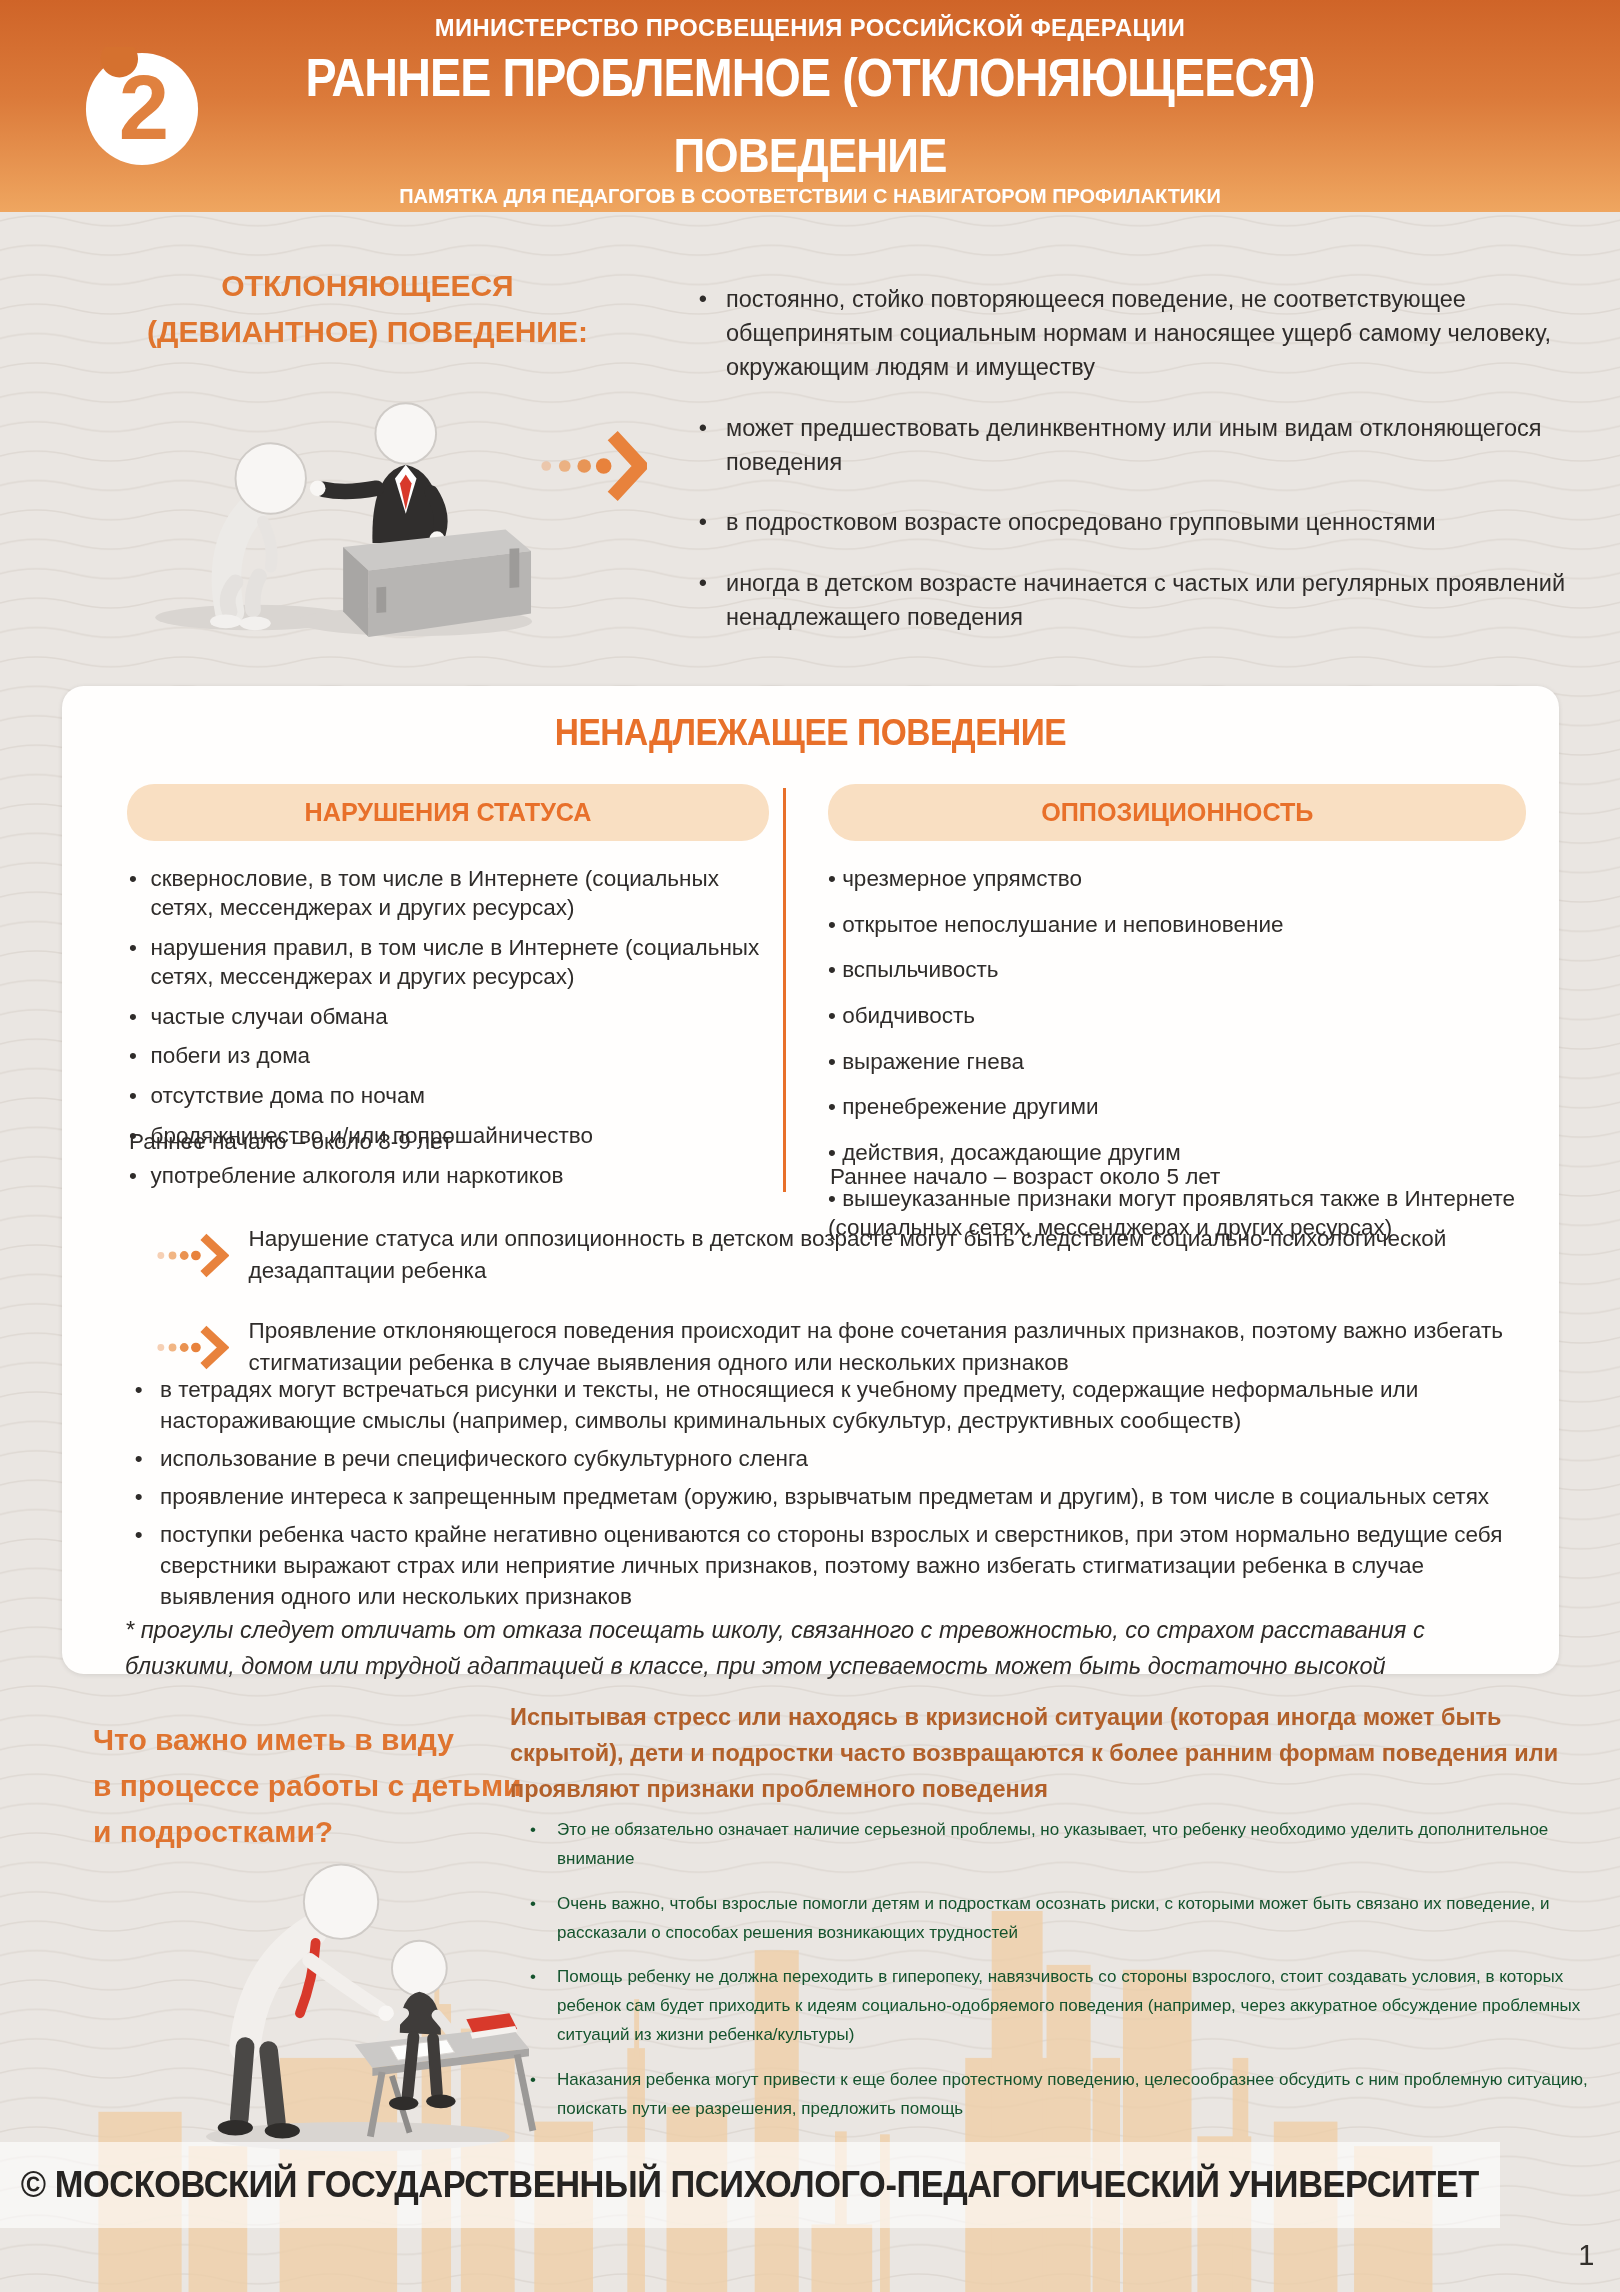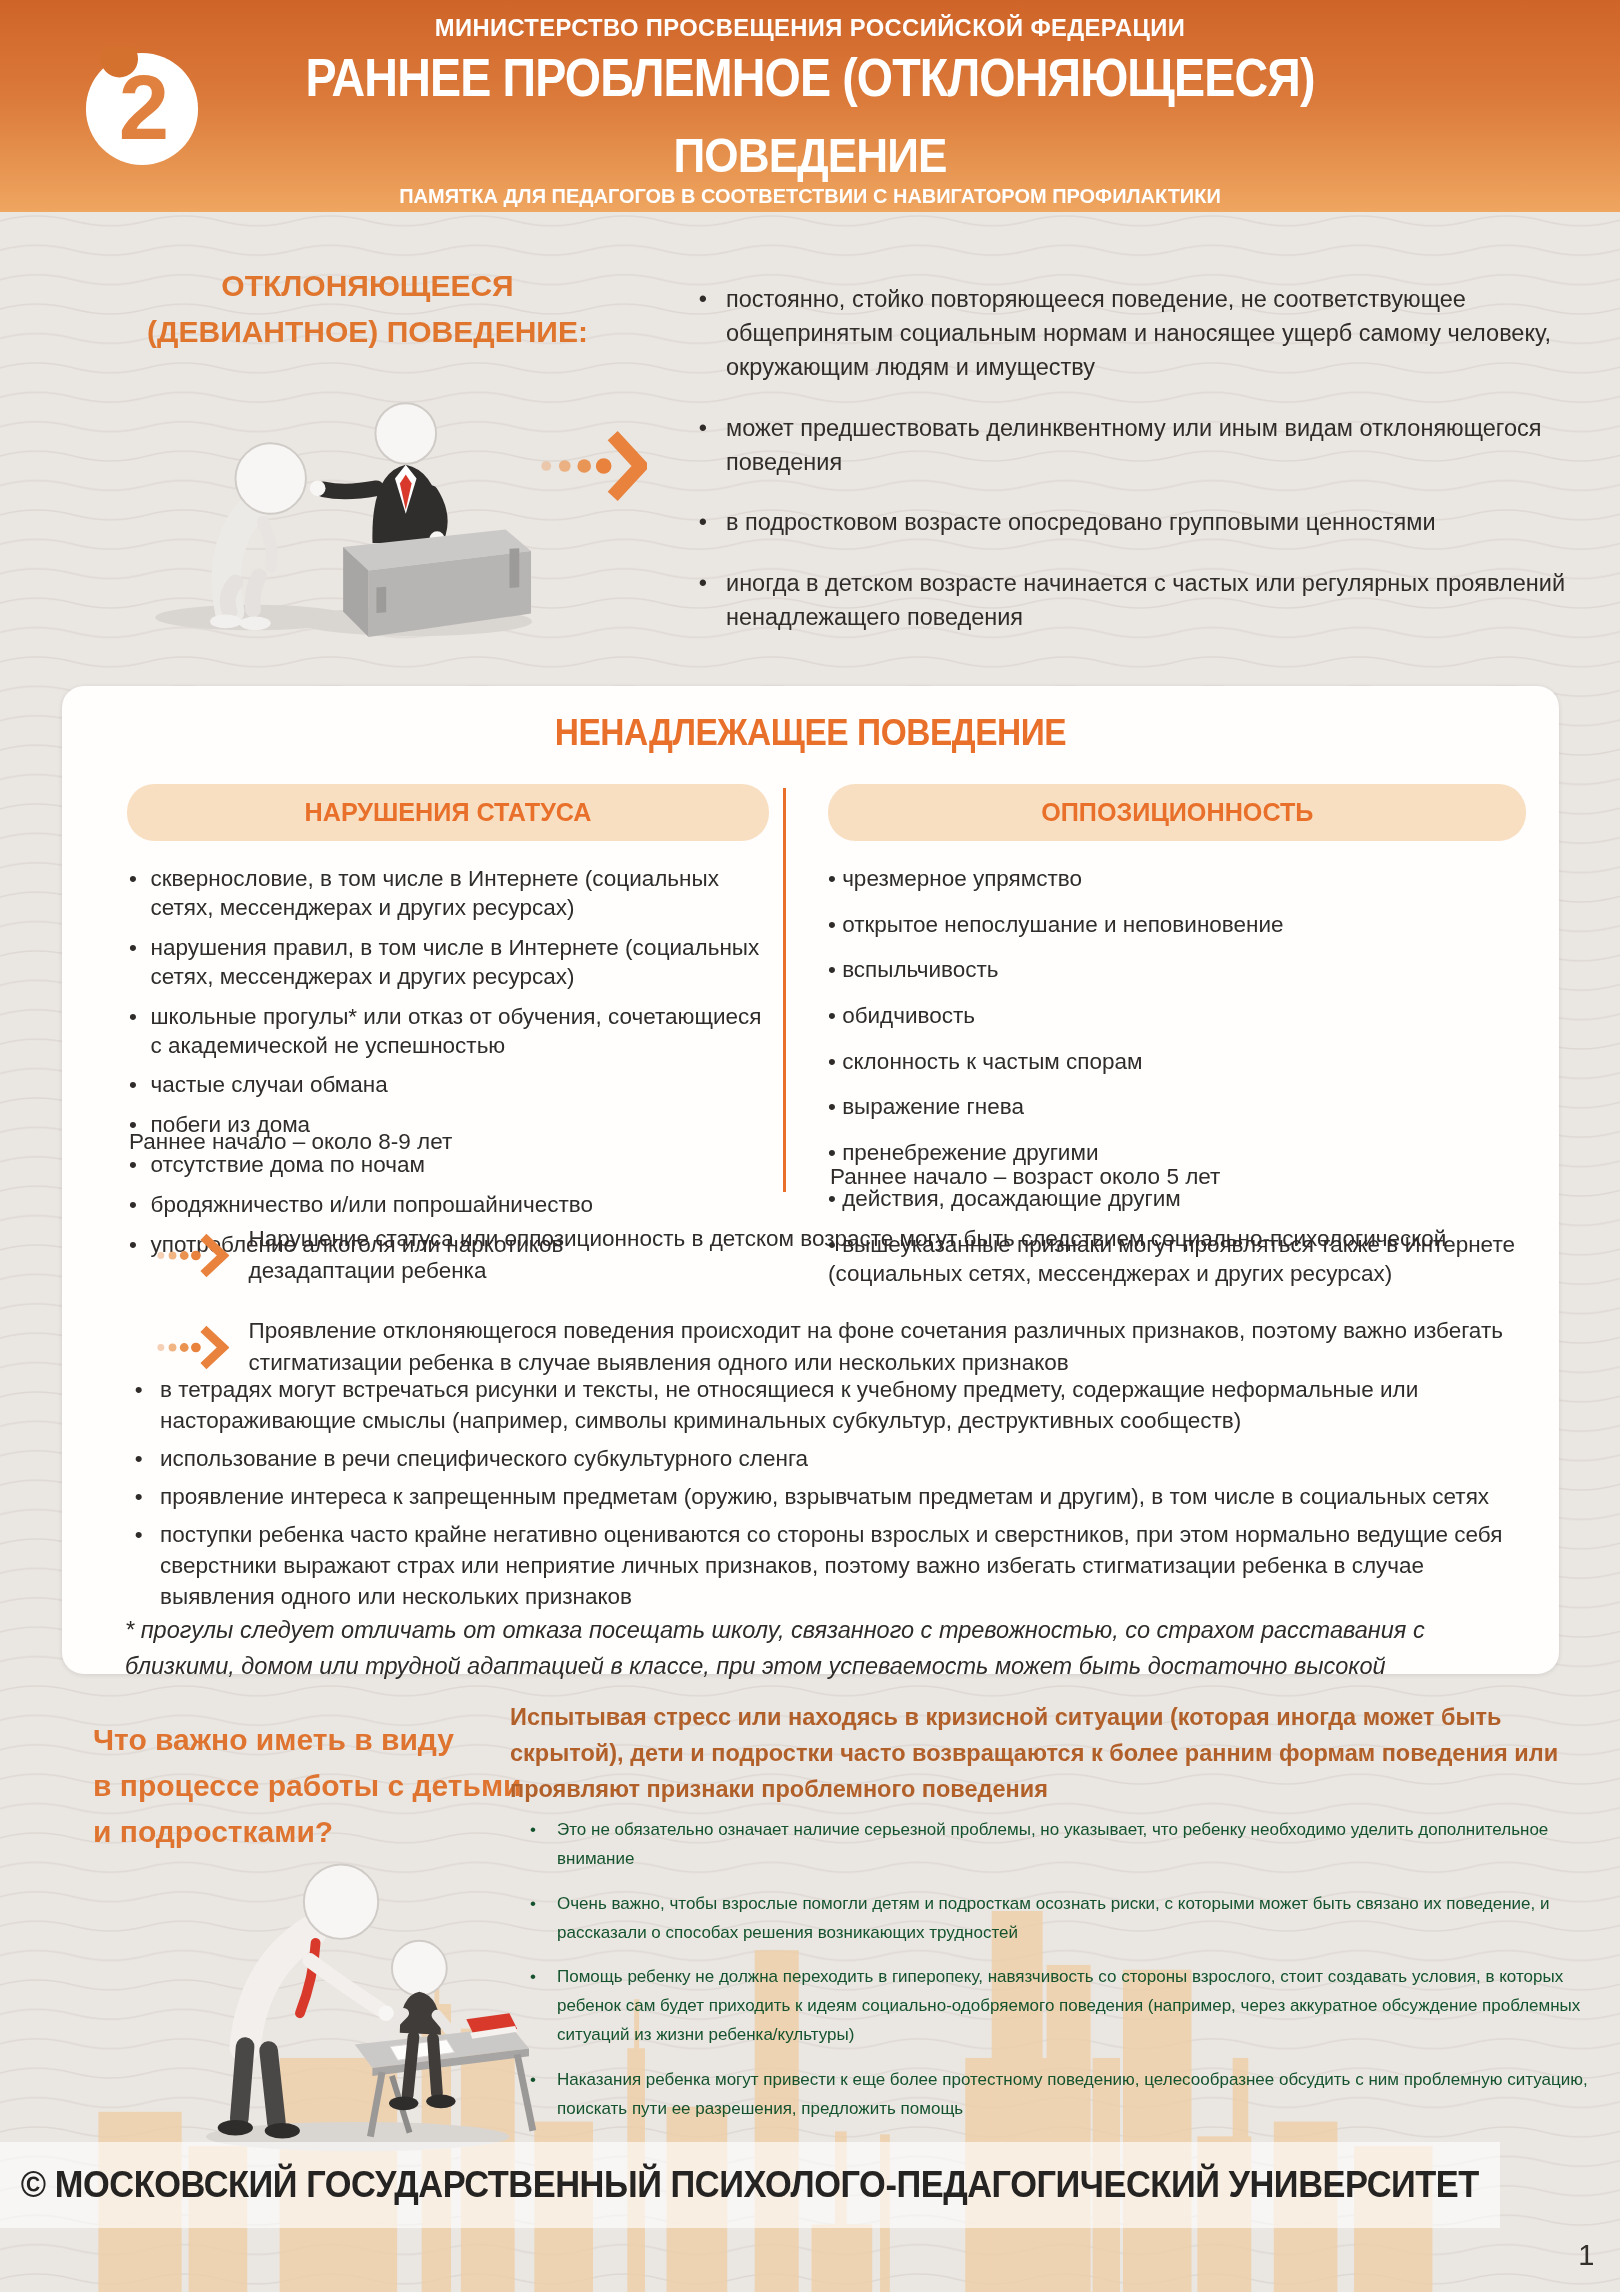--- a/index.html
+++ b/index.html
@@ -160,35 +160,33 @@
       <span>НАРУШЕНИЯ СТАТУСА</span>
     </div>
     <div class="pill pill-right">
       <span>ОППОЗИЦИОННОСТЬ</span>
     </div>
     <div class="divider"></div>
 
     <ul class="col-list col-left-list">
       <li>сквернословие, в том числе в Интернете (социальных сетях, мессенджерах и других ресурсах)</li>
       <li>нарушения правил, в том числе в Интернете (социальных сетях, мессенджерах и других ресурсах)</li>
-      <li>школьные прогулы* или отказ от обучения, сочетающиеся с академической не успешностью</li>
       <li>частые случаи обмана</li>
       <li>побеги из дома</li>
       <li>отсутствие дома по ночам</li>
       <li>бродяжничество и/или попрошайничество</li>
       <li>употребление алкоголя или наркотиков</li>
     </ul>
     <p class="early early-left">Раннее начало – около 8-9 лет</p>
 
     <ul class="col-list col-right-list">
       <li>чрезмерное упрямство</li>
       <li>открытое непослушание и неповиновение</li>
       <li>вспыльчивость</li>
       <li>обидчивость</li>
-      <li>склонность к частым спорам</li>
       <li>выражение гнева</li>
       <li>пренебрежение другими</li>
       <li>действия, досаждающие другим</li>
       <li>вышеуказанные признаки могут проявляться также в Интернете (социальных сетях, мессенджерах и других ресурсах)</li>
     </ul>
     <p class="early early-right">Раннее начало – возраст около 5 лет</p>
 
     <div class="arrow-notes">
       <div class="arrow-note">
         <svg width="74" height="45" viewBox="0 0 76 46">

